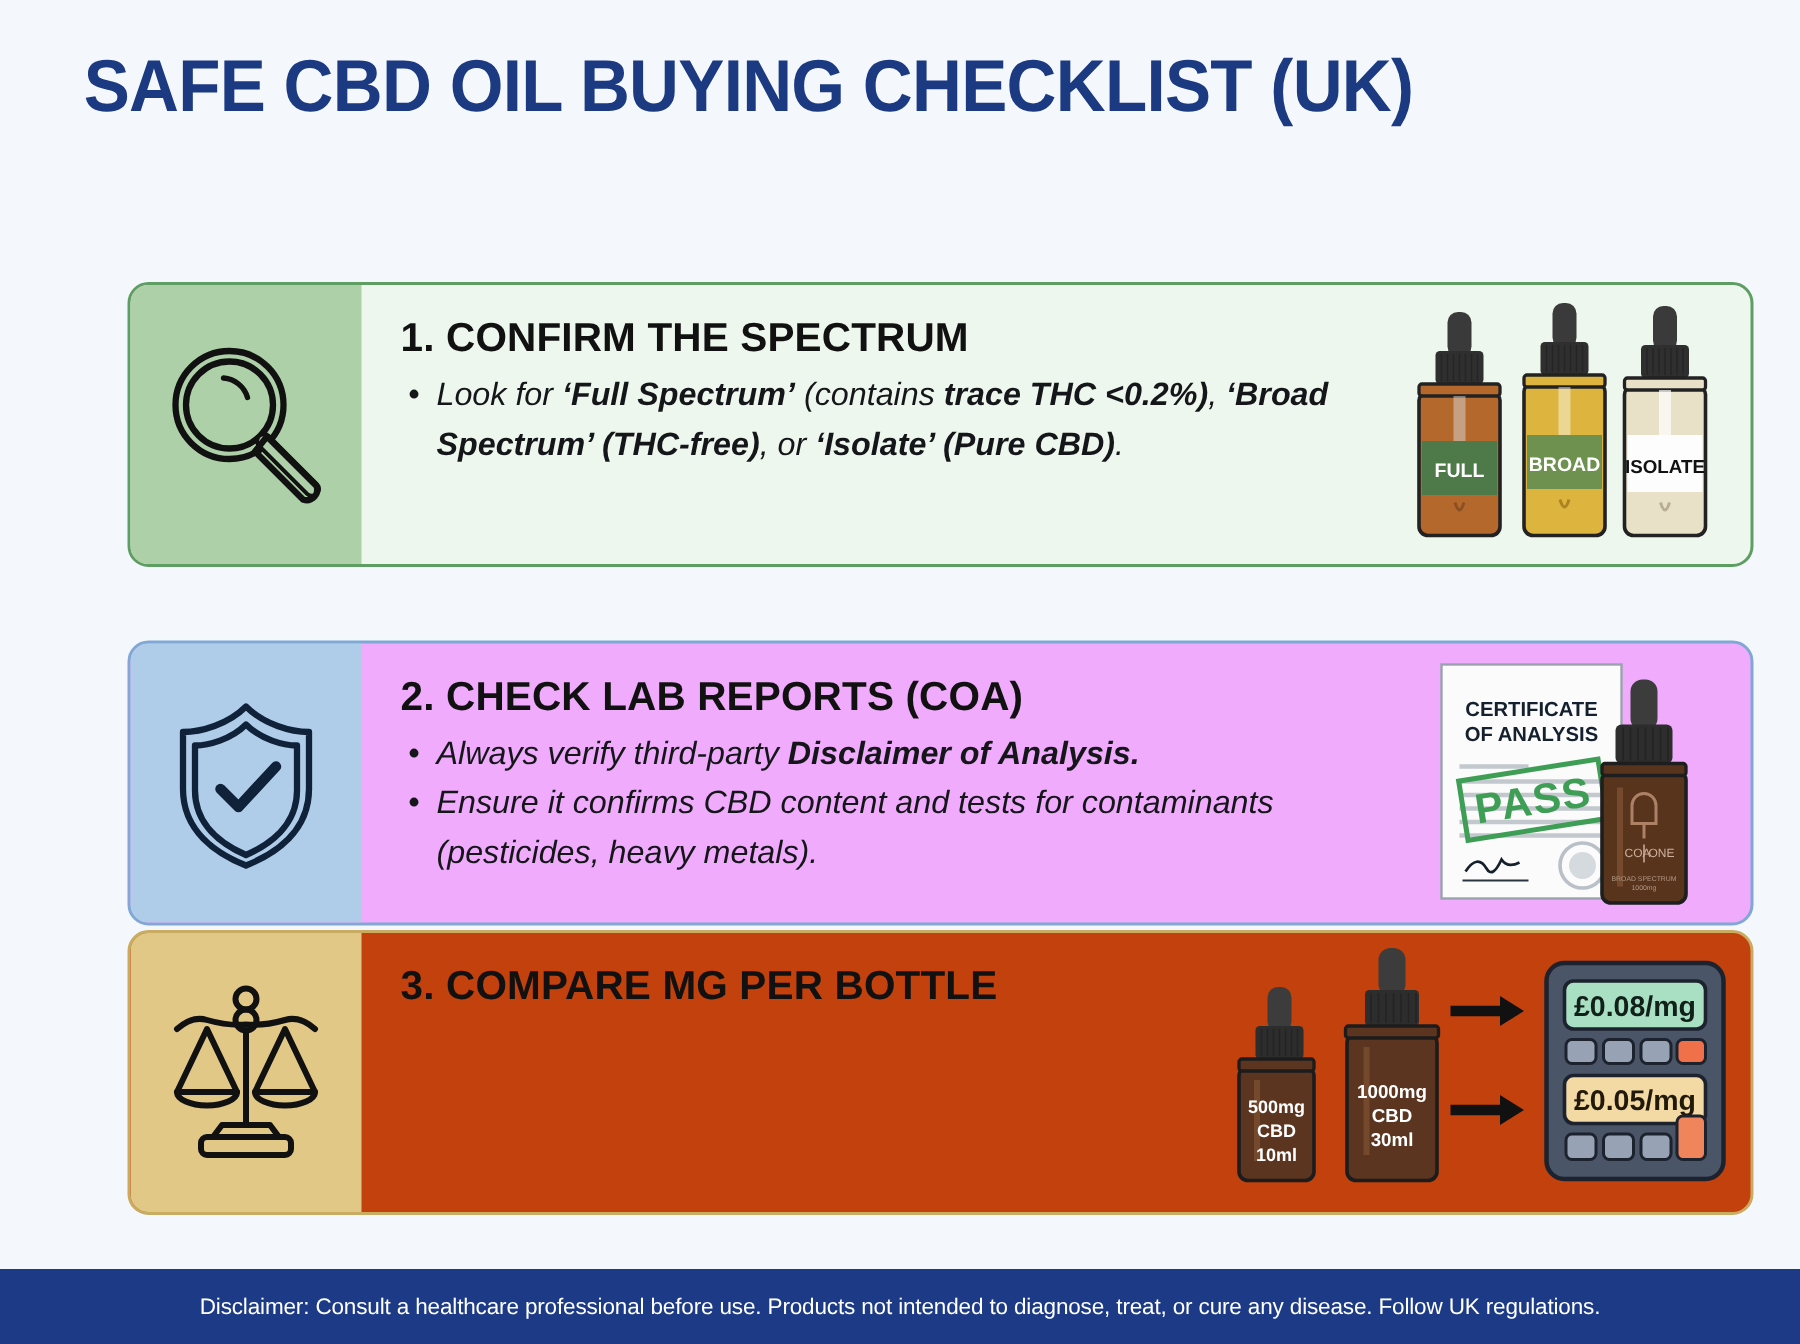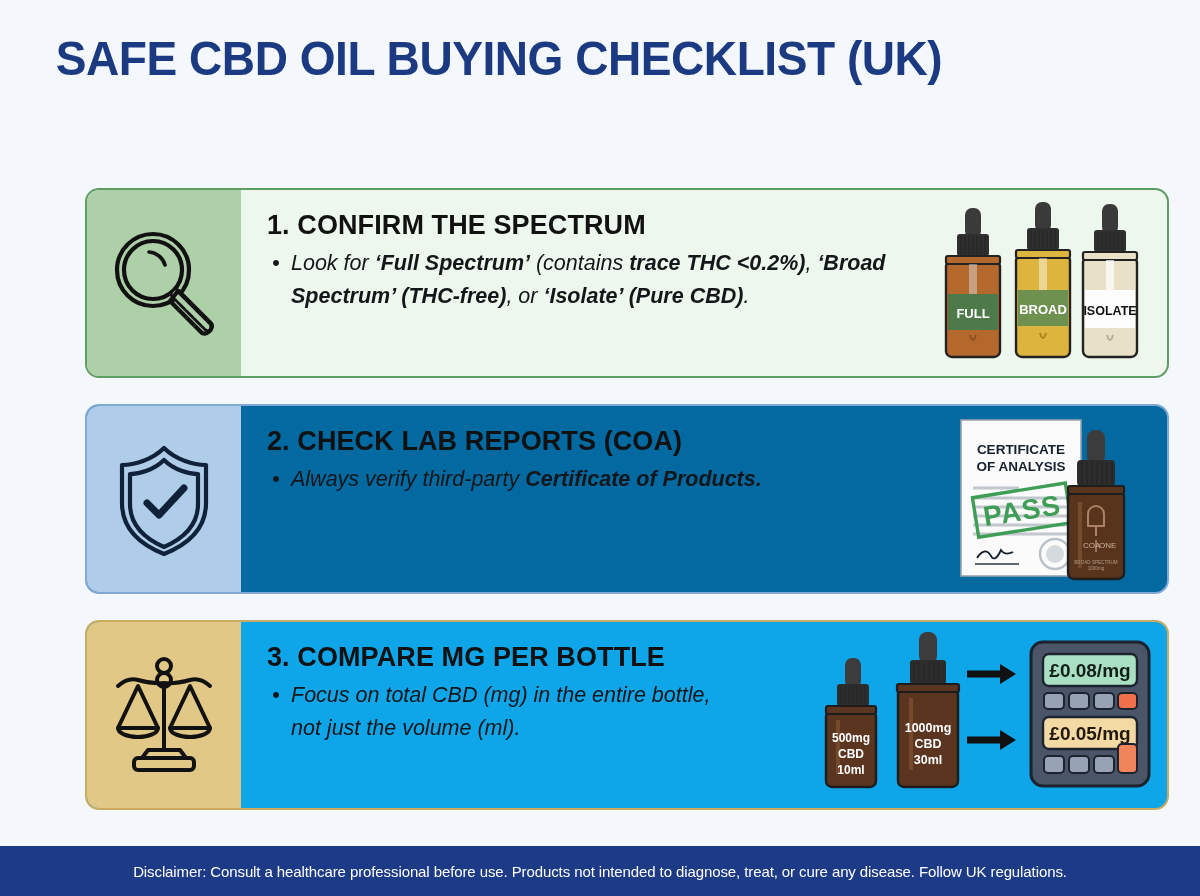--- a/index.html
+++ b/index.html
@@ -24,22 +24,22 @@
   }
   .flag { width: 62px; height: 37px; display: block; border-radius: 2px; }
   .subtitle { font-size: 31px; color: #17181a; font-weight: 400; letter-spacing: -0.2px; }
 
   
   .card {
     position: absolute; left: 58px; width: 1084px;
     border-radius: 14px; overflow: hidden; display: flex; margin-left: 27px;
   }
   .card-1 { top: 188px; height: 190px; background: #edf7ed; border: 2px solid #5f9e63; }
-  .card-2 { top: 404px; height: 190px; background: #0369a1; border: 2px solid #7fa9d4; }
-  .card-3 { top: 620px; height: 190px; background: #0ea5e9; border: 2px solid #c9ab62; }
+  .card-2 { top: 427px; height: 190px; background: #f0abfc; border: 2px solid #7fa9d4; }
+  .card-3 { top: 620px; height: 190px; background: #c2410c; border: 2px solid #c9ab62; }
 
   .icon-panel {
     width: 154px; flex: 0 0 154px;
     display: flex; align-items: center; justify-content: center;
   }
   .panel-green { background: #aed0a8; }
   .panel-blue  { background: #afcde8; }
   .panel-gold  { background: #e2c887; }
 
   .card-body { flex: 1; position: relative; padding: 20px 0 0 26px; }
@@ -148,21 +148,24 @@
           <path d="M56,8 C44,20 26,25 14,25 v38 c0,28 22,43 42,51 c20,-8 42,-23 42,-51 v-38 c-12,0 -30,-5 -42,-17 z"></path>
           <path d="M56,20 C46,30 31,34 22,34 v30 c0,23 18,36 34,43 c16,-7 34,-20 34,-43 v-30 c-9,0 -24,-4 -34,-14 z"></path>
           <path d="M39,63 L51,75 L76,48" stroke-width="7"></path>
         </g>
       </svg>
     </div>
     <div class="card-body">
       <div class="card-heading">2. CHECK LAB REPORTS (COA)</div>
       <ul class="bullets">
         <li>
-          <span>Always verify third-party <b>Certificate of Products.</b></span>
+          <span>Always verify third-party <b>Disclaimer of Analysis.</b></span>
+        </li>
+        <li style="max-width:600px">
+          <span>Ensure it confirms CBD content and tests for contaminants (pesticides, heavy metals).</span>
         </li>
       </ul>
 
       <svg class="art" width="220" height="186" viewBox="0 0 220 186">
         <g>
           <rect x="14" y="14" width="120" height="156" fill="#fbfbfb" stroke="#9aa3ad" stroke-width="1.6"></rect>
           <text x="74" y="48" font-family="Liberation Sans, sans-serif" font-size="13.5" font-weight="700" fill="#15202e" text-anchor="middle">CERTIFICATE</text>
           <text x="74" y="65" font-family="Liberation Sans, sans-serif" font-size="13.5" font-weight="700" fill="#15202e" text-anchor="middle">OF ANALYSIS</text>
           <g stroke="#c2c8ce" stroke-width="3">
             <path d="M26,82 h46"></path>
@@ -219,23 +222,20 @@
           <path d="M14,76 a20,9 0 0 0 40,0"></path>
           <path d="M66,76 a20,9 0 0 0 40,0"></path>
           <path d="M44,98 h32 l6,8 h-44 z"></path>
           <rect x="30" y="106" width="60" height="12" rx="4"></rect>
         </g>
       </svg>
     </div>
     <div class="card-body">
       <div class="card-heading">3. COMPARE MG PER BOTTLE</div>
       <ul class="bullets">
-        <li style="max-width:470px">
-          <span>Focus on total CBD (mg) in the entire bottle, not just the volume (ml).</span>
-        </li>
       </ul>
 
       <svg class="art" width="360" height="186" viewBox="0 0 360 186">
         <g>
           <rect x="38" y="36" width="16" height="30" rx="7" fill="#3c3c3c"></rect>
           <rect x="30" y="62" width="32" height="22" rx="3" fill="#2d2d2d"></rect>
           <g stroke="#1a1a1a" stroke-width="1" opacity="0.5">
             <path d="M34,64 V82 M38,64 V82 M42,64 V82 M46,64 V82 M50,64 V82 M54,64 V82 M58,64 V82"></path>
           </g>
           <path d="M24,90 h40 a5,5 0 0 1 5,5 v64 a6,6 0 0 1 -6,6 h-38 a6,6 0 0 1 -6,-6 v-64 a5,5 0 0 1 5,-5 z" fill="#5b3520" stroke="#1c1c1c" stroke-width="2.4"></path>

